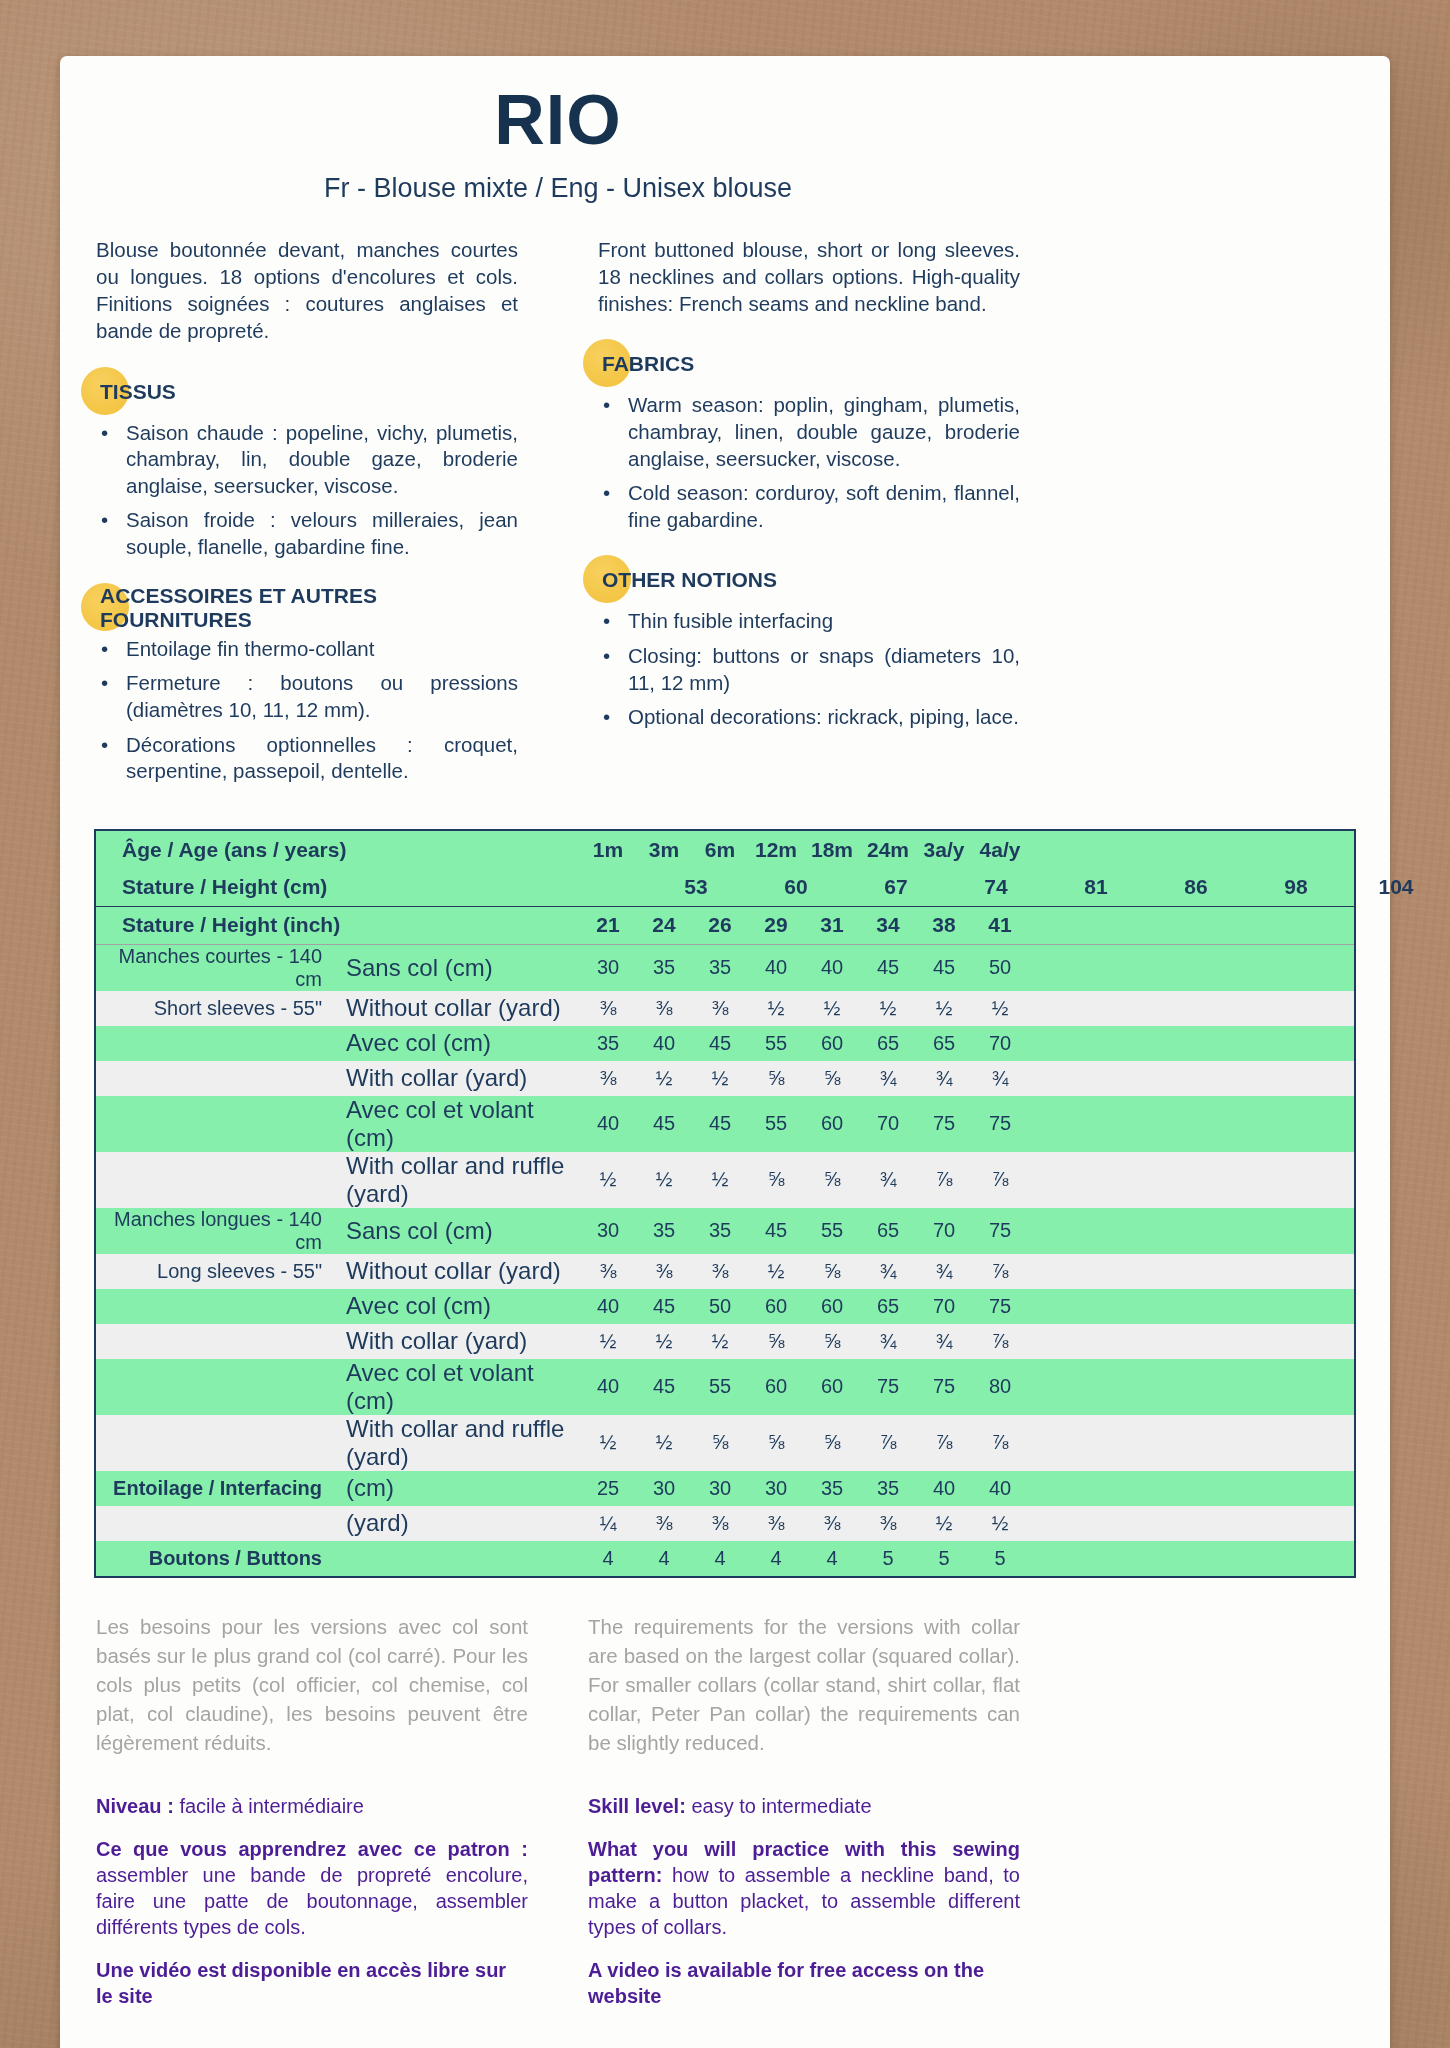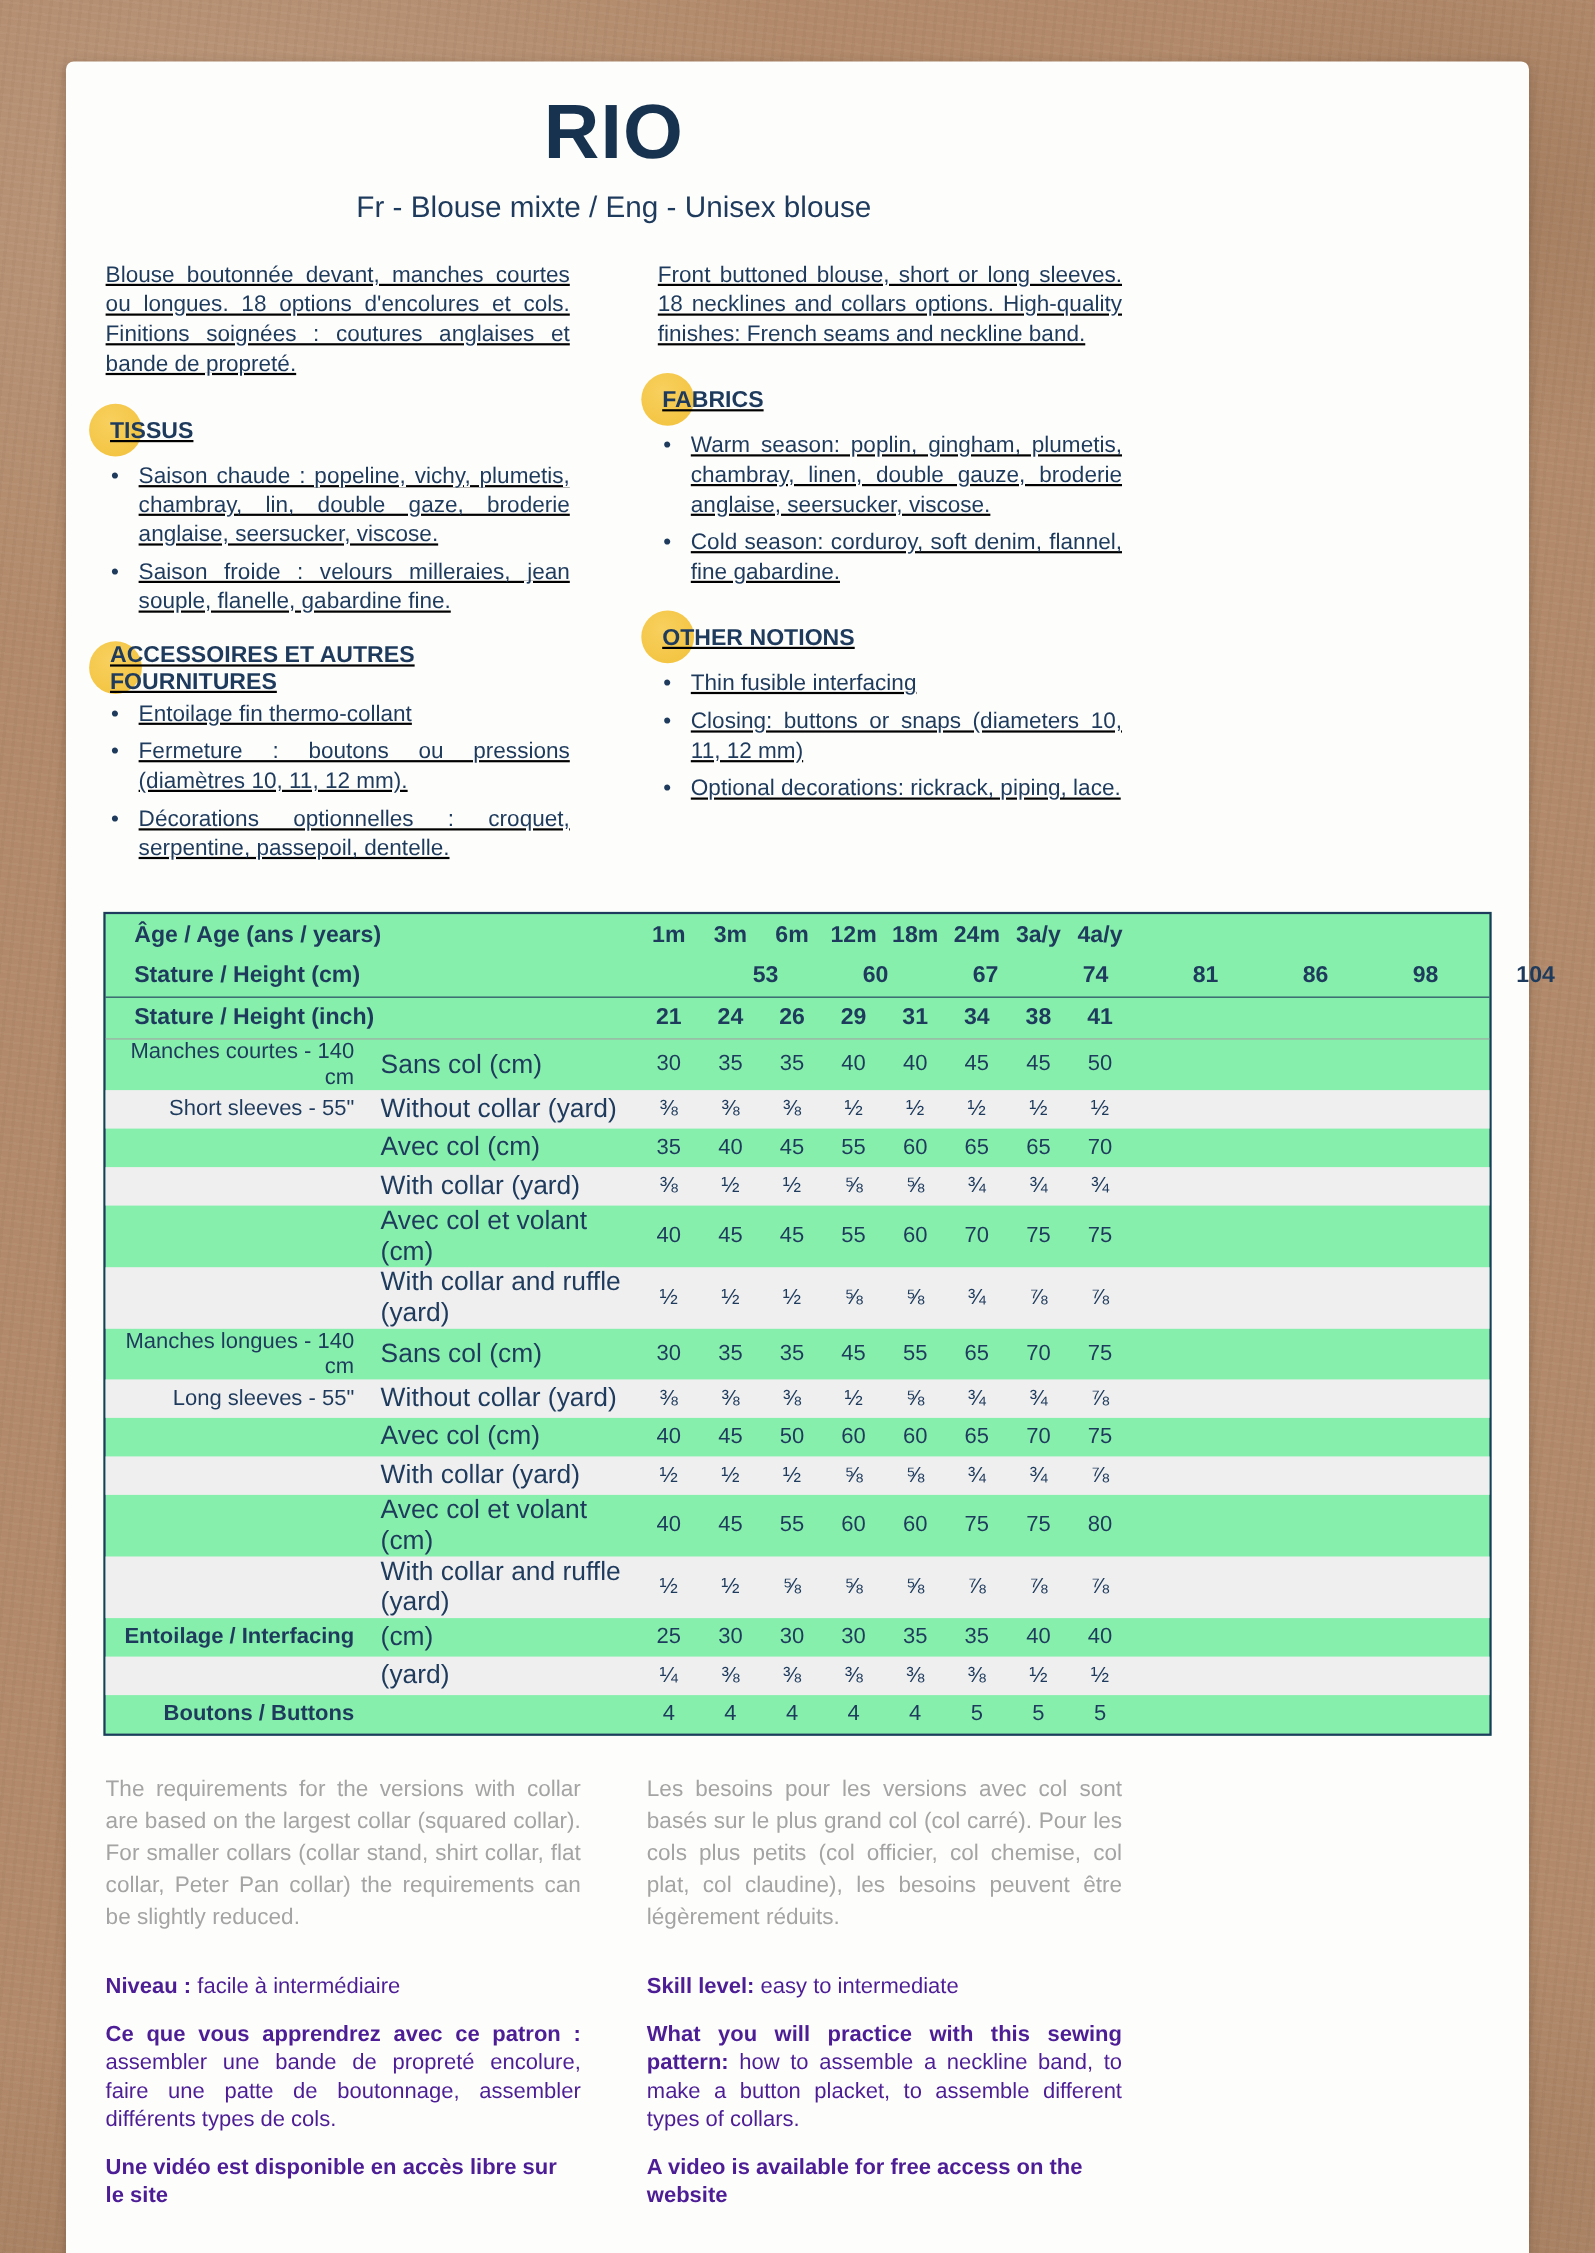--- a/index.html
+++ b/index.html
@@ -24,21 +24,21 @@
   }
   .content { width: 924px; margin-left: 36px; }
 
   .title {
     font-family: Liberation Sans, sans-serif; font-weight: bold;
     font-size: 70px; color: #16324f; text-align: center; letter-spacing: 1px;
     line-height: 1.05;
   }
   .subtitle { font-size: 27px; color: #1e3a5c; text-align: center; margin-top: 15px; }
 
-  .two-col { display: flex; gap: 80px; margin-top: 32px; text-decoration: underline; }
+  .two-col { display: flex; gap: 80px; margin-top: 32px; }
   .col { width: 432px; }
   .intro { font-size: 20.5px; line-height: 1.33; color: #1e3a5c; text-align: justify; }
 
   .sec { margin-top: 32px; }
   .sec-h {
     position: relative; font-size: 21px; font-weight: bold; color: #1e3a5c;
     padding-left: 4px; margin-bottom: 13px; height: 30px; display: flex; align-items: center;
   }
   .dot {
     position: absolute; left: -15px; top: -10px; width: 48px; height: 48px;
@@ -376,22 +376,22 @@
         <div class="t-val">4</div>
         <div class="t-val">5</div>
         <div class="t-val">5</div>
         <div class="t-val">5</div>
         <div class="t-fill"></div>
       </div>
     </div>
 
   <div class="content">
     <div class="notes">
+      <div class="note">Les besoins pour les versions avec col sont basés sur le plus grand col (col carré). Pour les cols plus petits (col officier, col chemise, col plat, col claudine), les besoins peuvent être légèrement réduits.</div>
       <div class="note">The requirements for the versions with collar are based on the largest collar (squared collar). For smaller collars (collar stand, shirt collar, flat collar, Peter Pan collar) the requirements can be slightly reduced.</div>
-      <div class="note">Les besoins pour les versions avec col sont basés sur le plus grand col (col carré). Pour les cols plus petits (col officier, col chemise, col plat, col claudine), les besoins peuvent être légèrement réduits.</div>
     </div>
 
     <div class="skills">
       <div class="skillcol">
         <p><b>Niveau :</b> <span>facile à intermédiaire</span></p>
         <p class="learn"><b>Ce que vous apprendrez avec ce patron :</b> <span>assembler une bande de propreté encolure, faire une patte de boutonnage, assembler différents types de cols.</span></p>
         <p class="video">Une vidéo est disponible en accès libre sur le site</p>
       </div>
       <div class="skillcol">
         <p><b>Skill level:</b> <span>easy to intermediate</span></p>

